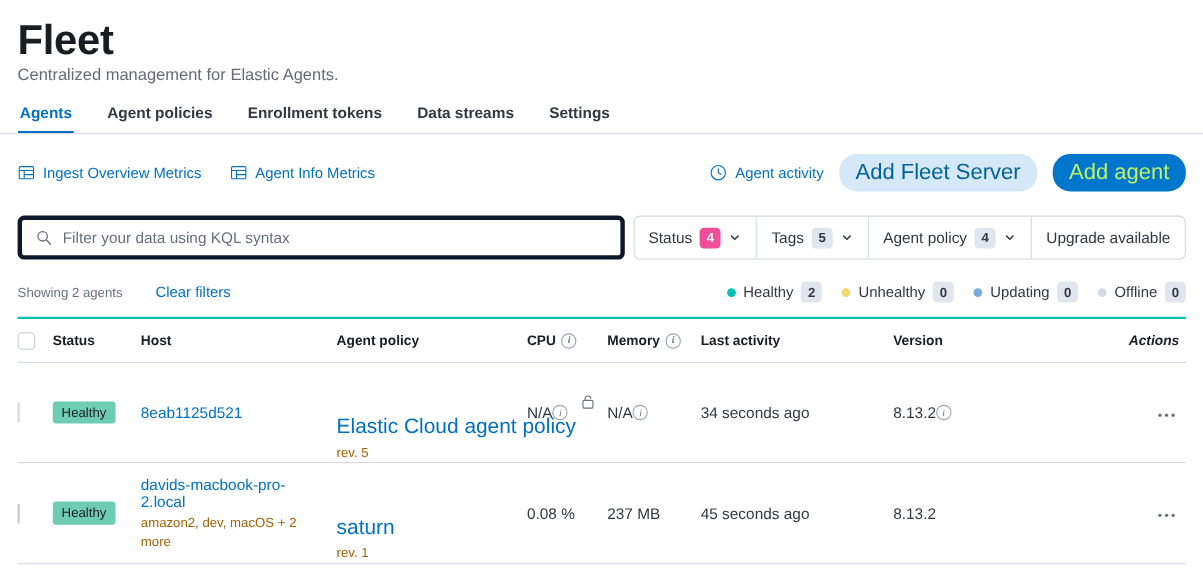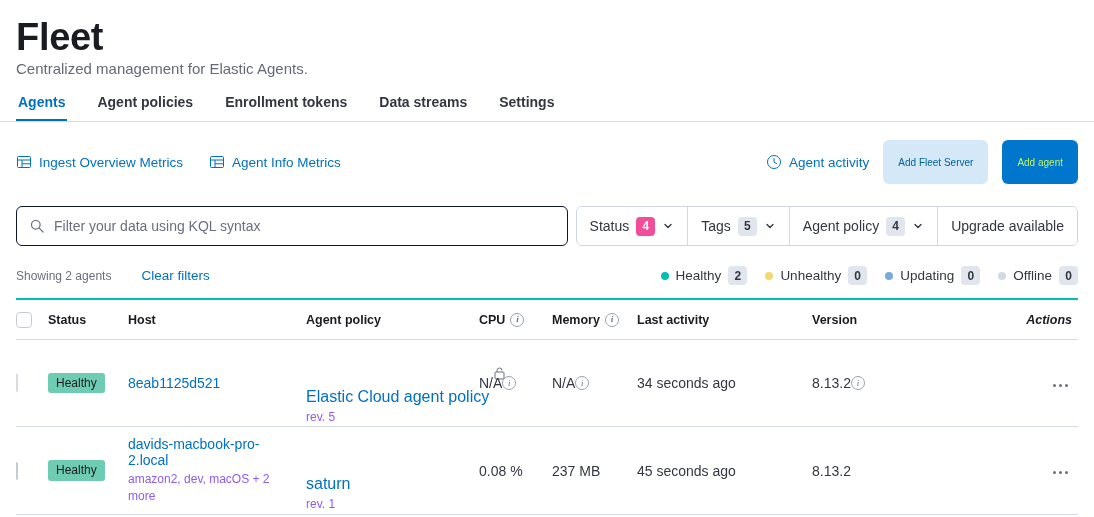--- a/index.html
+++ b/index.html
@@ -14,26 +14,26 @@
   .page-subtitle { margin-top:1px; font-size:15px; color:#646a77; }
   .tabs { display:flex; gap:28px; margin:15px -16px 0; padding:0 16px; border-bottom:1px solid #d3dae6; }
   .tab { font-size:14px; font-weight:700; color:#343741; padding:2px 2px 11px; cursor:pointer; }
   .tab.active { color:#0071c2; box-shadow: inset 0 -2px 0 #0071c2; }
   
   .content { padding:0 16px; }
   .toolbar { display:flex; justify-content:space-between; margin-top:18px; }
   .metrics-links { display:flex; gap:26px; }
   .text-link { display:inline-flex; align-items:center; gap:7px; color:#0071c2; font-size:13.5px; font-weight:500; cursor:pointer; text-decoration:none; }
   .toolbar-right { display:flex; align-items:center; gap:14px; }
-  .btn { height:44px; padding:0 15px; border-radius:6px; font-size:10px; font-weight:500; display:inline-flex; align-items:center; border:none; cursor:pointer; font-family:inherit; }
+  .btn { height:34px; padding:0 15px; border-radius:16px; font-size:20px; font-weight:500; display:inline-flex; align-items:center; border:none; cursor:pointer; font-family:inherit; }
   .btn-secondary { background:#d4e8f7; color:#00619b; }
   .btn-primary { background:#0077cc; color:#bef264; }
   
   .filter-row { display:flex; gap:8px; margin-top:22px; }
-  .search-box { flex:1; height:40px; display:flex; align-items:center; gap:9px; padding:0 12px; border:1px solid #0f172a; border-radius:6px; background:#fff; }
+  .search-box { flex:1; height:40px; display:flex; align-items:center; gap:9px; padding:0 12px; border:4px solid #0f172a; border-radius:6px; background:#fff; }
   .search-box input { border:none; outline:none; flex:1; font-size:14px; color:#343741; font-family:inherit; background:transparent; }
   .search-box input::placeholder { color:#69707d; }
   .filter-group { display:flex; align-items:stretch; height:40px; border:1px solid #d0d4dc; border-radius:6px; background:#fff; overflow:hidden; }
   .filter-btn { display:flex; align-items:center; gap:7px; padding:0 13px; font-size:14px; color:#343741; background:#fff; border:none; border-left:1px solid #d3dae6; cursor:pointer; font-family:inherit; white-space:nowrap; }
   .filter-btn:first-child { border-left:none; }
   .count-badge { min-width:19px; height:19px; padding:0 5px; border-radius:4px; background:#e0e5ee; color:#343741; font-size:12px; font-weight:600; display:inline-flex; align-items:center; justify-content:center; }
   .count-badge.accent { background:#f04e98; color:#ffffff; }
   
   .status-row { display:flex; align-items:center; margin-top:20px; }
   .showing { font-size:12px; color:#69707d; }
@@ -47,22 +47,22 @@
   .t-head { height:40px; }
   .t-head .cell { font-size:12.5px; font-weight:700; color:#1a1c21; display:flex; align-items:center; gap:5px; }
   .cell { padding-right:16px; }
   .cell-actions { justify-self:end; padding-right:6px; text-align:right;font-style:italic; }
   .t-body-row1 { min-height:56px; }
   .t-body-row2 { min-height:84px; }
   .checkbox { width:16px; height:16px; border:1px solid #c6cad3; border-radius:4px; background:#fff; cursor:pointer; }
   .checkbox.disabled { background:#e9edf3; border-color:#d6dbe4; cursor:default; }
   .health-badge { display:inline-flex; align-items:center; background:#6dccb1; color:#1a1c21; font-size:12px; font-weight:500; border-radius:3px; padding:3px 8px; line-height:1.2; }
   .link { color:#0071c2; font-size:14px; text-decoration:none; cursor:pointer; }
-  .policy-link { font-size:16px; white-space:nowrap;margin-top:48px; }
-  .sub-meta { font-size:12px; color:#8b5cf6; margin-top:3px; line-height:1.45; }
+  .policy-link { font-size:19px; white-space:nowrap;margin-top:48px; }
+  .sub-meta { font-size:12px; color:#a16207; margin-top:3px; line-height:1.45; }
   .policy-line { display:flex; align-items:center; gap:5px; }
   .metric { display:flex; align-items:center; font-size:14px; color:#343741; }
   .info-icon { width:14px; height:14px; border:1px solid #98a2b3; border-radius:50%; display:inline-flex; align-items:center; justify-content:center; color:#69707d; flex:none; cursor:default; }
   .info-icon::after { content:"i"; font-size:9px; font-family:"Liberation Serif",serif; font-style:italic; line-height:1; }
   .action-dots { display:inline-flex; gap:3px; padding:6px 4px; cursor:pointer; }
   .action-dots i { width:3px; height:3px; border-radius:50%; background:#69707d; display:block; }
   
   .table-footer { display:flex; align-items:center; justify-content:space-between; padding:13px 2px 0; }
   .rows-per-page { display:flex; align-items:center; gap:7px; font-size:13px; color:#343741; cursor:pointer; }
   .pagination { display:flex; align-items:center; gap:16px; font-size:14px; }

